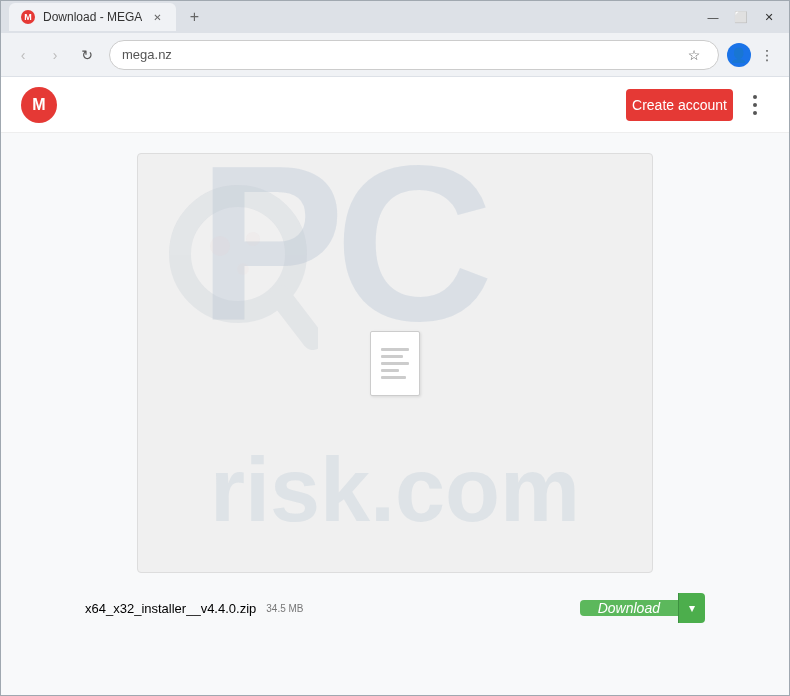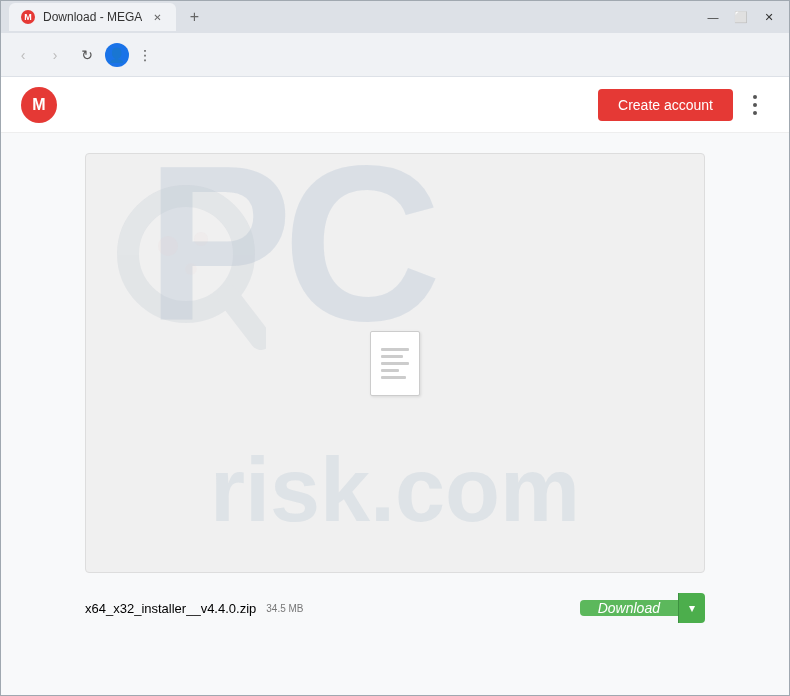--- a/index.html
+++ b/index.html
@@ -246,21 +246,21 @@
       display: flex;
       align-items: center;
       gap: 8px;
     }
 
     .create-account-btn {
       background: #e53935;
       color: white;
       border: none;
       border-radius: 4px;
-      padding: 8px 20px;
+      padding: 8px 6px;
       font-size: 14px;
       cursor: pointer;
       font-weight: 500;
     }
 
     .mega-menu-btn {
       width: 28px;
       height: 28px;
       display: flex;
       flex-direction: column;
@@ -282,21 +282,21 @@
       flex: 1;
       display: flex;
       flex-direction: column;
       align-items: center;
       padding: 20px;
       overflow: hidden;
     }
 
     
     .preview-container {
-      width: 620px;
+      width: 516px;
       height: 420px;
       background: #f0f0f0;
       border: 1px solid #ddd;
       border-radius: 4px;
       display: flex;
       align-items: center;
       justify-content: center;
       position: relative;
       overflow: hidden;
     }
@@ -457,20 +457,24 @@
       <div class="win-btn">—</div>
       <div class="win-btn">⬜</div>
       <div class="win-btn close">✕</div>
     </div>
   </div>
 
   <div class="nav-bar">
     <div class="nav-btn disabled">‹</div>
     <div class="nav-btn disabled">›</div>
     <div class="nav-btn">↻</div>
+    <div class="address-bar">
+      <span class="address-text">mega.nz</span>
+      <div class="bookmark-btn">☆</div>
+    </div>
     <div class="toolbar-right">
       <div class="profile-avatar">👤</div>
       <div class="toolbar-icon-btn">⋮</div>
     </div>
   </div>
 
   <div class="page-content">
 
     <div class="mega-header">
       <div class="mega-logo">M</div>

